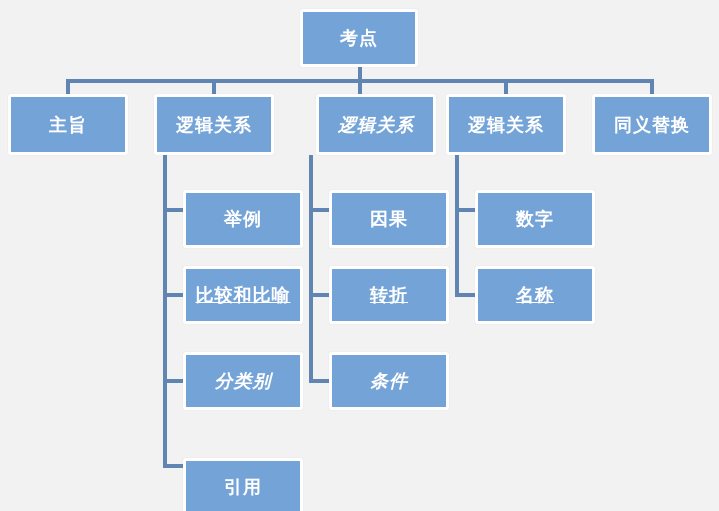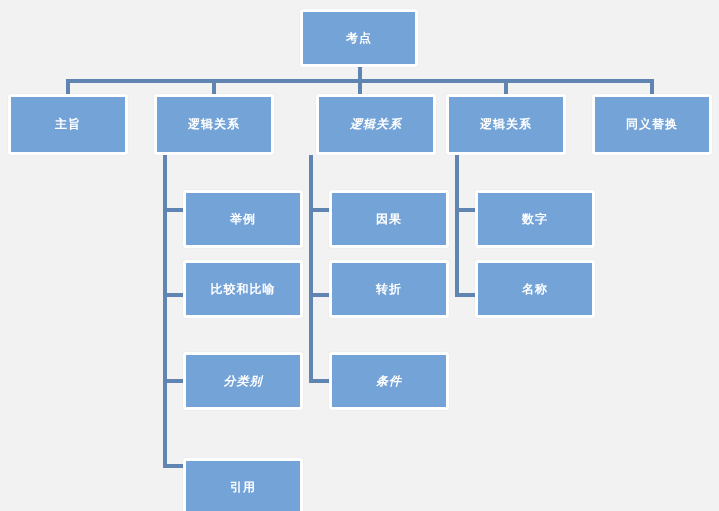--- a/index.html
+++ b/index.html
@@ -21,21 +21,21 @@
     overflow:hidden;
   }
   .node{
     position:absolute;
     box-sizing:border-box;
     background:var(--fill);
     border:3px solid var(--frame);
     border-radius:2px;
     box-shadow:0 0 1px rgba(0,0,0,0.18);
     color:var(--text);
-    font-size:12px;
+    font-size:18px;
     font-weight:bold;
     letter-spacing:1px;
     display:flex;
     align-items:center;
     justify-content:center;
     white-space:nowrap;
   }
   .line{
     position:absolute;
     background:var(--line);
@@ -48,21 +48,21 @@
   .n-b1{left:154px;}
   .n-b2{left:316px;font-style:italic;}
   .n-b3{left:446px;}
   .n-b4{left:592px;font-family:Liberation Mono, monospace;}
   
   .l3{width:120px;height:58px;}
   .colA{left:183px;}
   .colB{left:329px;}
   .colC{left:475px;}
   .row0{top:190px;}
-  .row1{top:260px;}
+  .row1{top:266px;text-decoration:underline;}
   .row2{top:352px;font-style:italic;}
   .row3{top:458px;}
   
   .riser    {left:358px;top:67px;width:4px;height:28px;}
   .bus      {left:66px;top:79px;width:588px;height:4px;}
   .drop-0   {left:66px;top:79px;width:4px;height:16px;}
   .drop-1   {left:212px;top:83px;width:4px;height:12px;}
   .drop-3   {left:504px;top:83px;width:4px;height:12px;}
   .drop-4   {left:650px;top:79px;width:4px;height:16px;}
   

